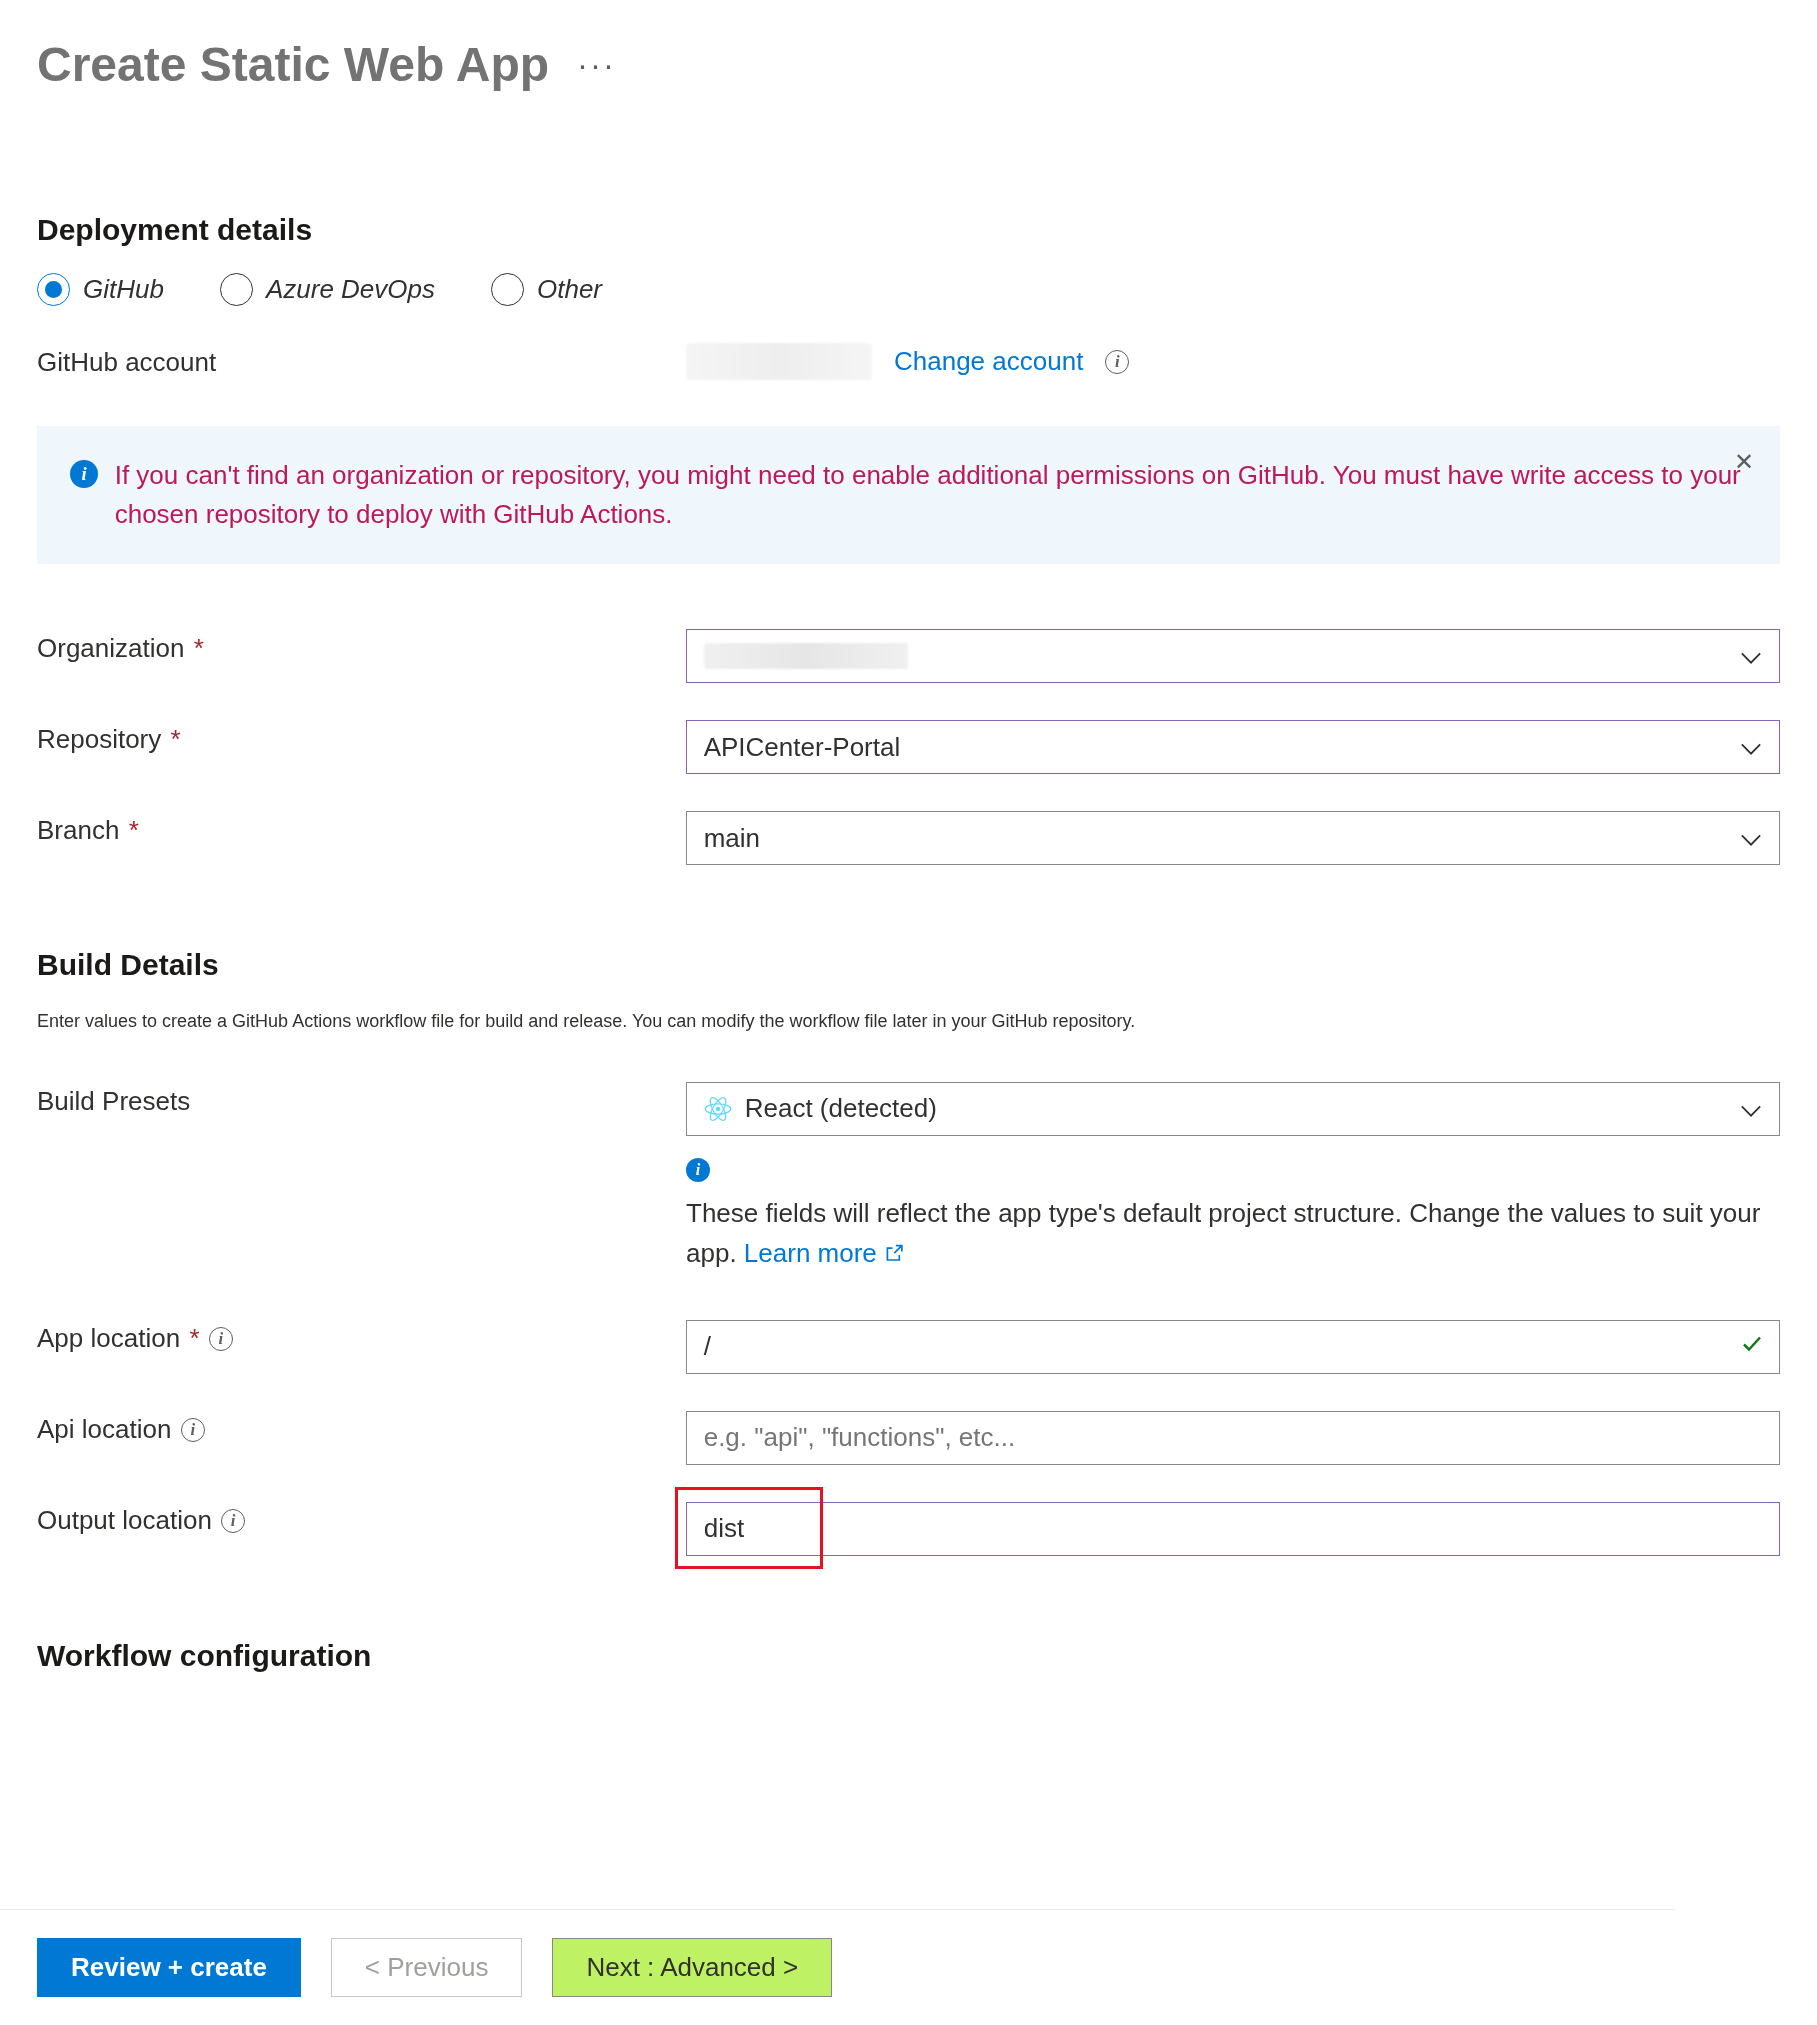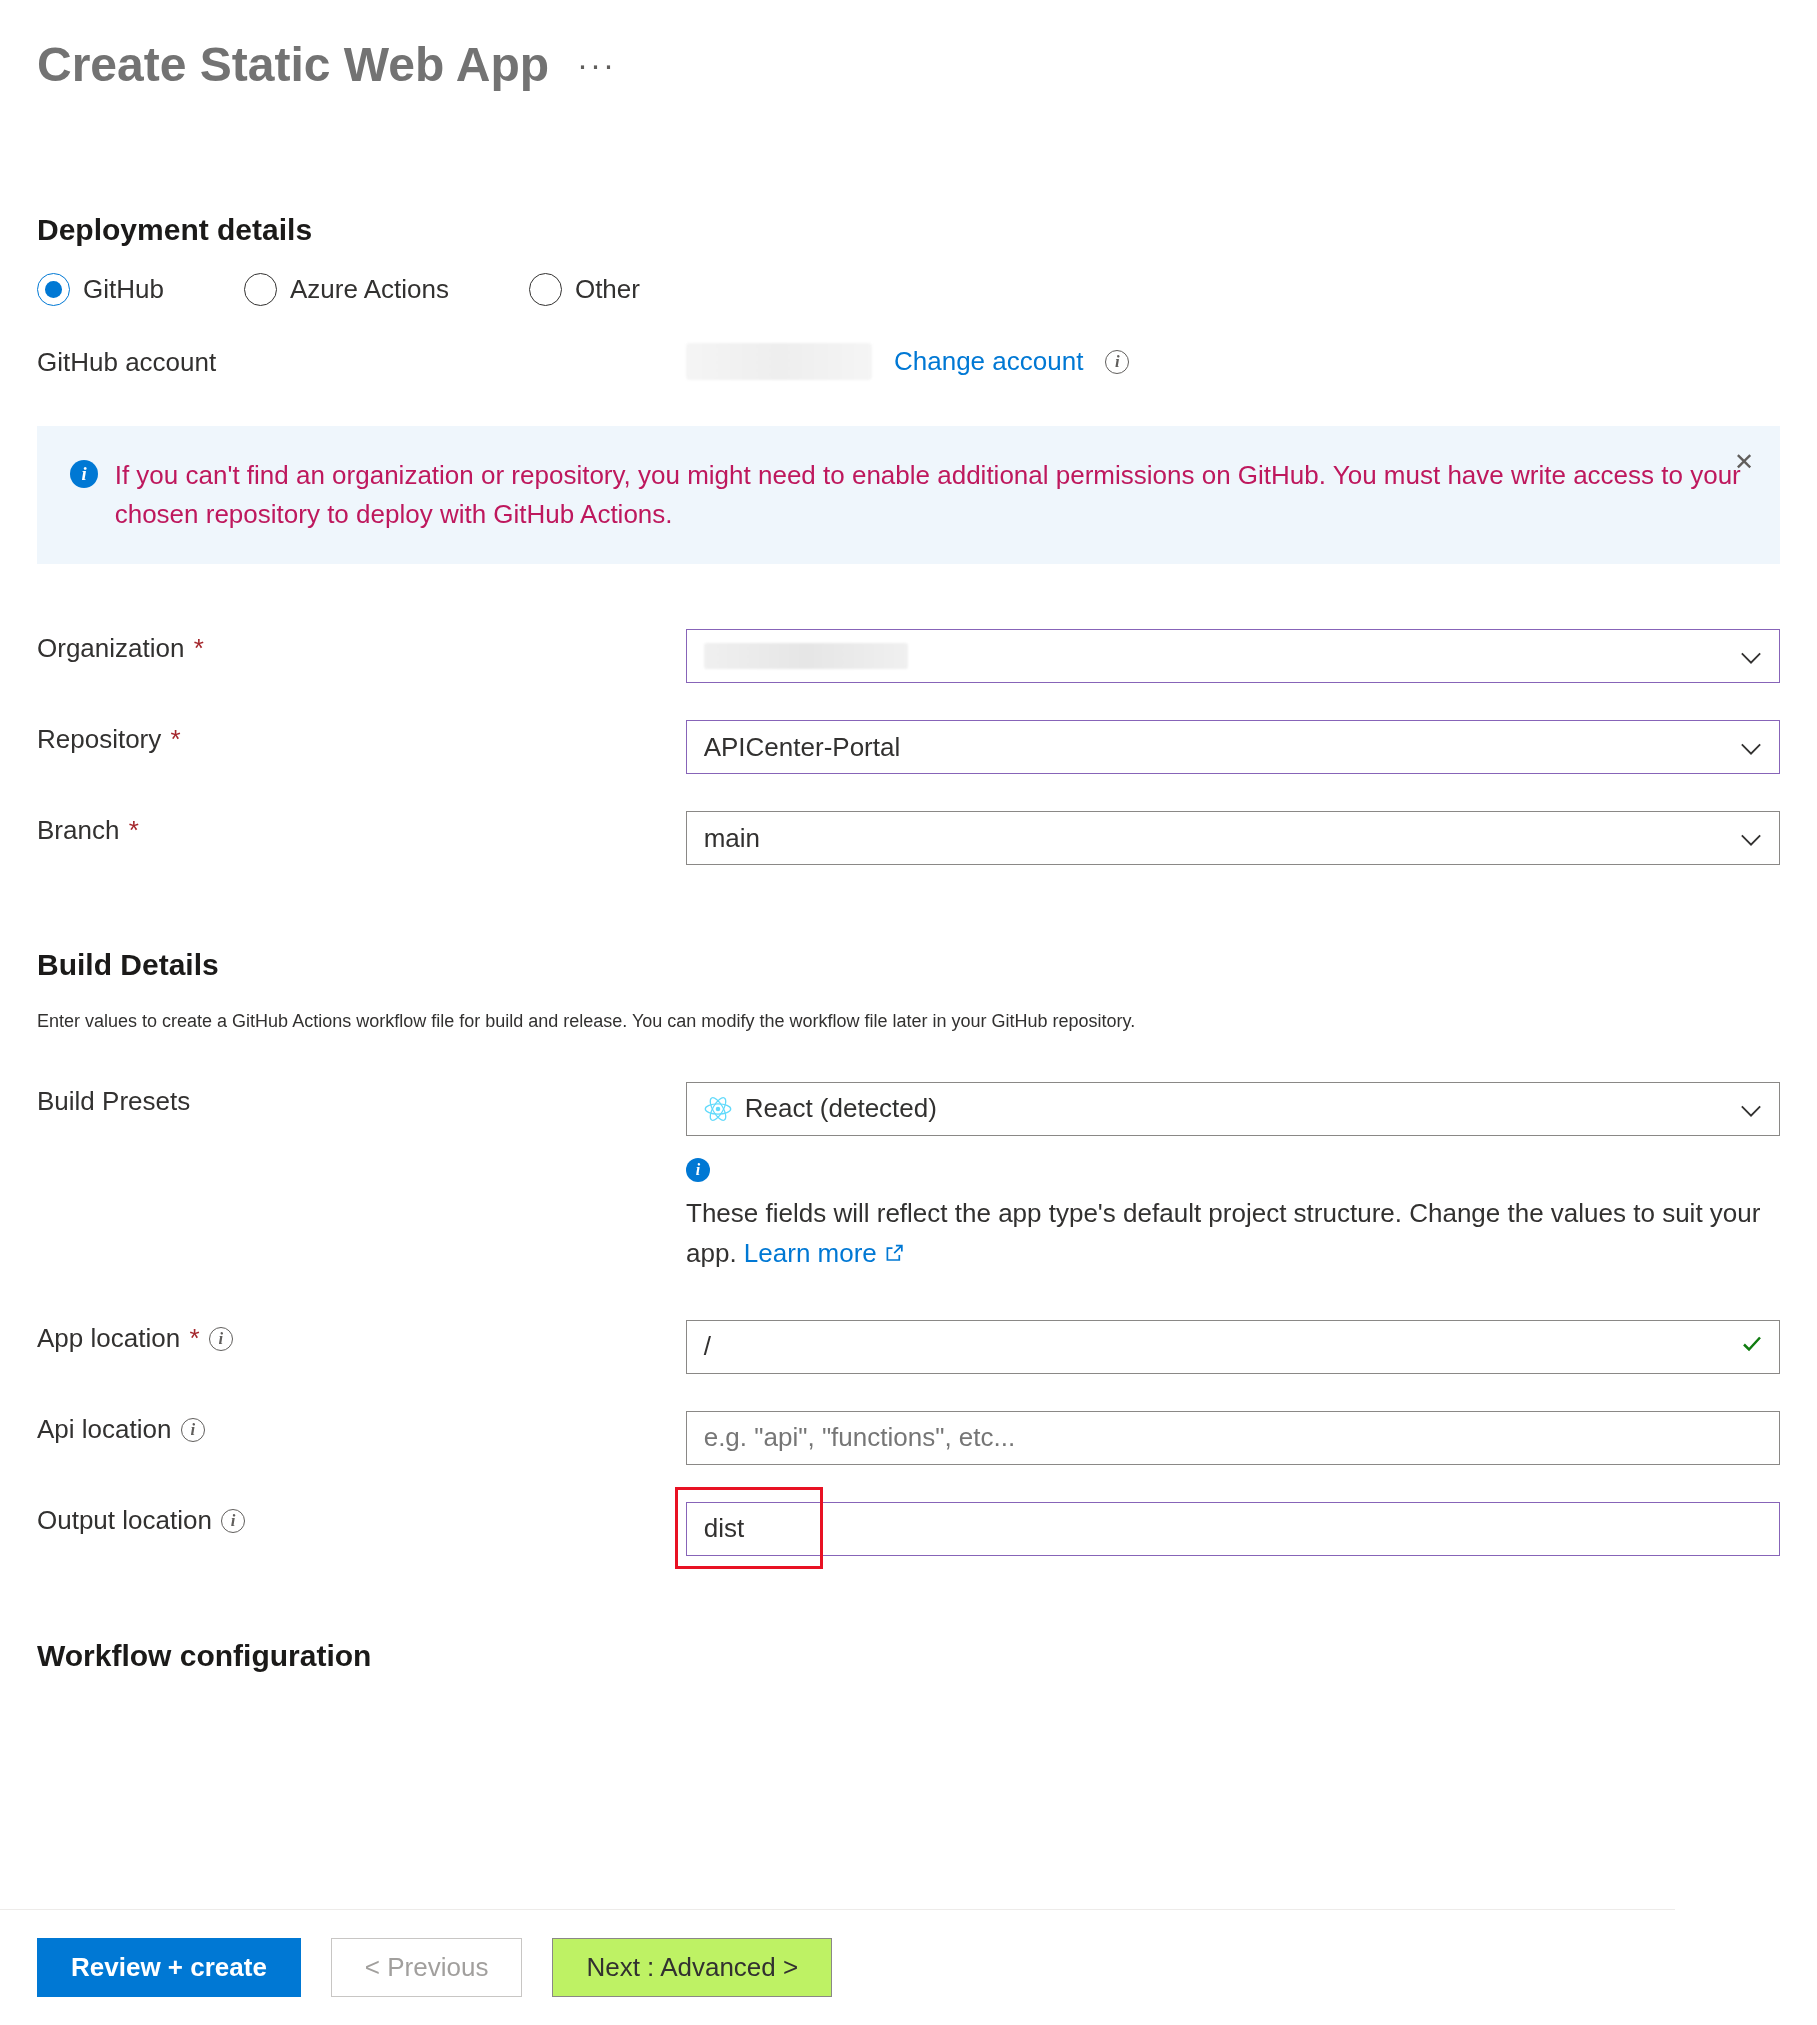--- a/index.html
+++ b/index.html
@@ -28,21 +28,21 @@
     padding-top: 3.7px;
     display: flex;
     align-items: center;
     gap: 9.3px;
   }
   .form-control-col {
     flex: 1;
     max-width: 1132px;
   }
   .req-star { color: #a4262c; }
-  .radio-group { display: flex; gap: 80px; align-items: center; }
+  .radio-group { display: flex; gap: 56px; align-items: center; font-style: italic; }
   .radio-item { display: flex; align-items: center; gap: 13px; cursor: pointer; }
   .radio-circle {
     width: 33px; height: 33px; border-radius: 50%;
     border: 1.9px solid #323130; display: inline-flex;
     align-items: center; justify-content: center;
   }
   .radio-circle.selected { border-color: #0078d4; }
   .radio-dot { width: 16.7px; height: 16.7px; border-radius: 50%; background: #0078d4; }
   .account-row { display: flex; align-items: center; gap: 22px; }
   .account-blur {
@@ -147,21 +147,21 @@
   <div class="form-control-col">
     <div class="radio-group">
       <div class="radio-item">
         <span class="radio-circle selected">
             <span class="radio-dot"></span>
           </span>
         <span>GitHub</span>
       </div>
       <div class="radio-item">
         <span class="radio-circle"></span>
-        <span>Azure Actions</span>
+        <span>Azure DevOps</span>
       </div>
       <div class="radio-item">
         <span class="radio-circle"></span>
         <span>Other</span>
       </div>
     </div>
   </div>
 </div>
 
 <div class="form-row" style="margin-top:37px;">

